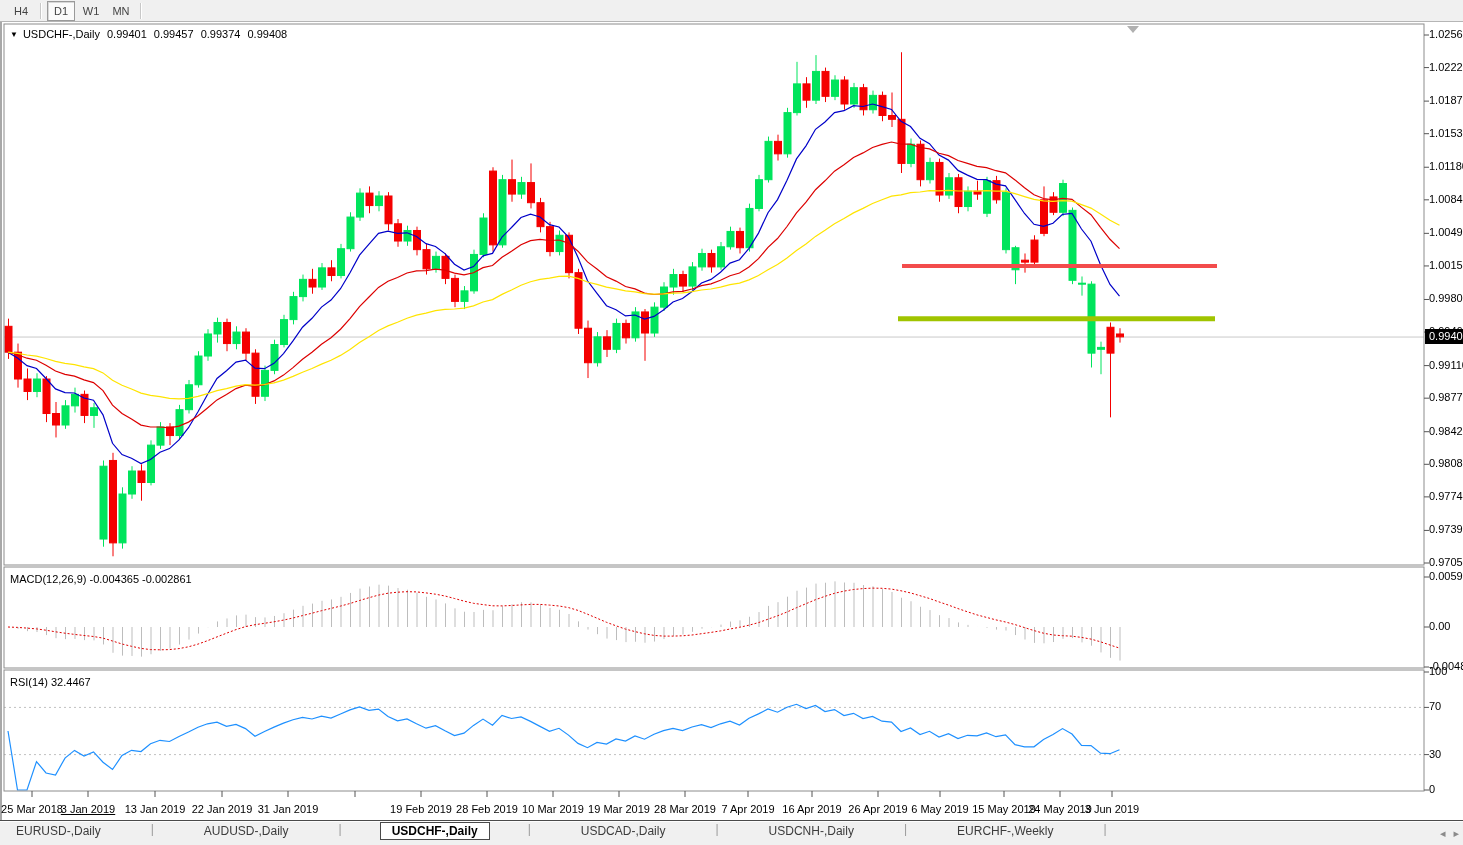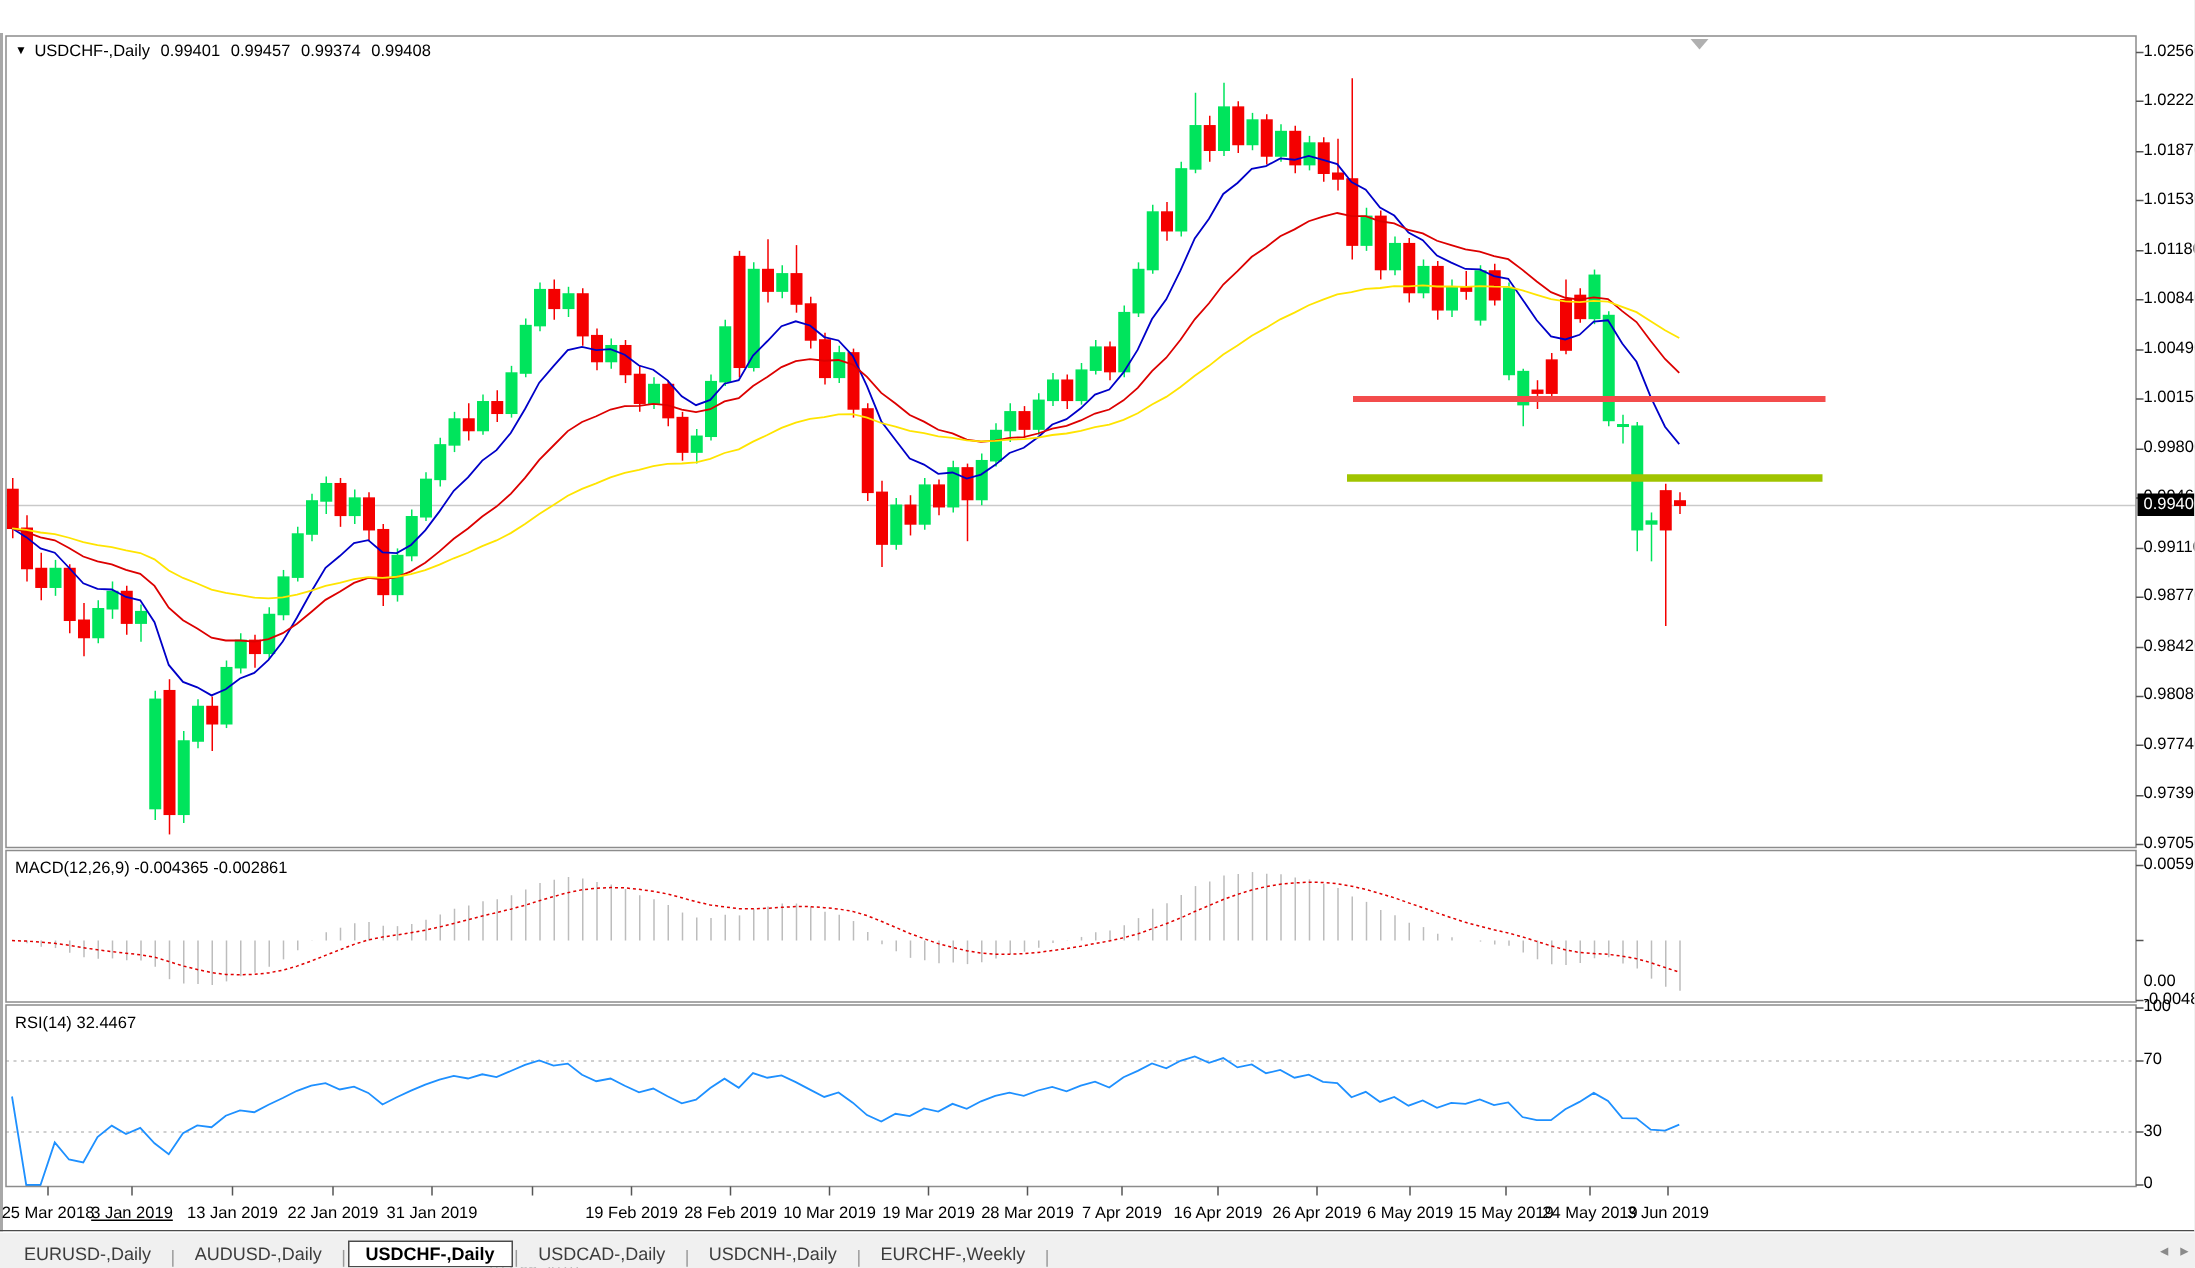--- a/index.html
+++ b/index.html
@@ -22,32 +22,40 @@
   #shift-marker{position:absolute;left:1127px;top:26px;width:0;height:0;
     border-left:6px solid transparent;border-right:6px solid transparent;border-top:7px solid #b0b0b0;}
   .axis-label{position:absolute;left:1429px;white-space:nowrap;font-size:11px;color:#000;}
   .date-label{position:absolute;top:803px;transform:translateX(-50%);white-space:nowrap;font-size:11px;color:#000;}
   #price-tag{position:absolute;left:1425px;top:329px;width:38px;height:15px;background:#000;color:#fff;
     line-height:15px;padding-left:4px;box-sizing:border-box;font-size:11px;}
   
   #bottom-line{position:absolute;left:0;top:820px;width:1463px;height:1px;background:#4a4a4a;}
   #bottom-line2{position:absolute;left:0;top:821px;width:1463px;height:1px;background:#fdfdfd;}
   #tabbar{position:absolute;left:0;top:822px;width:1463px;height:23px;background:#f0f0f0;
-    display:flex;align-items:flex-end;padding-left:4px;box-sizing:border-box;font-size:12px;}
+    display:flex;align-items:flex-start;padding-left:4px;box-sizing:border-box;font-size:12px;gap:37px;}
   .tab{padding:2px 12px;color:#3c3c3c;cursor:default;white-space:nowrap;}
   .tab.active{background:#fff;border:1px solid #4a4a4a;font-weight:bold;color:#000;padding:1px 11px;}
   .tab-sep{color:#9a9a9a;padding:0 1px;}
   #tab-scroll{position:absolute;right:4px;top:827px;display:flex;gap:8px;color:#8a8a8a;font-size:11px;}
   #tab-scroll span{cursor:default;}
   svg{position:absolute;left:0;top:0;}
 </style>
 </head>
 <body>
 
 <div id="window">
+  <div id="toolbar">
+      <div class="tf-btn">H4</div>
+      <div class="tb-sep"></div>
+      <div class="tf-btn active">D1</div>
+      <div class="tf-btn">W1</div>
+      <div class="tf-btn">MN</div>
+      <div class="tb-sep"></div>
+    </div>
   <div id="left-edge"></div>
 
   <svg id="chart-svg" width="1463" height="845">
       <line x1="4" y1="337.0428312159717" x2="1424" y2="337.0428312159717" stroke="#c9c9c9" stroke-width="1"></line>
       <line x1="8.5" y1="318.6442831215976" x2="8.5" y2="358.8911070780402" stroke="#f40000" stroke-width="1"></line>
       <rect x="5" y="326.31034482758696" width="7" height="25.87295825771247" fill="#f40000" stroke="#f40000" stroke-width="1"></rect>
       <line x1="18" y1="343.5589836660626" x2="18" y2="387.63883847549937" stroke="#f40000" stroke-width="1"></line>
       <rect x="14.5" y="352.1833030852994" width="7" height="26.83121597096209" fill="#f40000" stroke="#f40000" stroke-width="1"></rect>
       <line x1="27.5" y1="368.47368421052664" x2="27.5" y2="400.0961887477314" stroke="#f40000" stroke-width="1"></line>
       <rect x="24" y="379.0145190562615" width="7" height="12.457350272233043" fill="#f40000" stroke="#f40000" stroke-width="1"></rect>
@@ -486,21 +494,21 @@
       <div class="axis-label" style="top: 292.479px;">0.99800</div>
       <div class="axis-label" style="top: 325.06px;">0.99460</div>
       <div class="axis-label" style="top: 358.599px;">0.99110</div>
       <div class="axis-label" style="top: 391.18px;">0.98770</div>
       <div class="axis-label" style="top: 424.719px;">0.98420</div>
       <div class="axis-label" style="top: 457.299px;">0.98080</div>
       <div class="axis-label" style="top: 489.88px;">0.97740</div>
       <div class="axis-label" style="top: 523.419px;">0.97390</div>
       <div class="axis-label" style="top: 556px;">0.97050</div>
       <div class="axis-label" style="top: 570px;">0.005999</div>
-      <div class="axis-label" style="top: 648px;">0.00</div>
+      <div class="axis-label" style="top: 620px;">0.00</div>
       <div class="axis-label" style="top: 660px;">-0.004858</div>
       <div class="axis-label" style="top: 665px;">100</div>
       <div class="axis-label" style="top: 700.4px;">70</div>
       <div class="axis-label" style="top: 747.6px;">30</div>
       <div class="axis-label" style="top: 783px;">0</div>
     </div>
   <div id="date-axis">
       <div class="date-label" style="left: 32px;">25 Mar 2018</div>
       <div class="date-label" style="left: 88px; text-decoration: underline;">3 Jan 2019</div>
       <div class="date-label" style="left: 155px;">13 Jan 2019</div>

